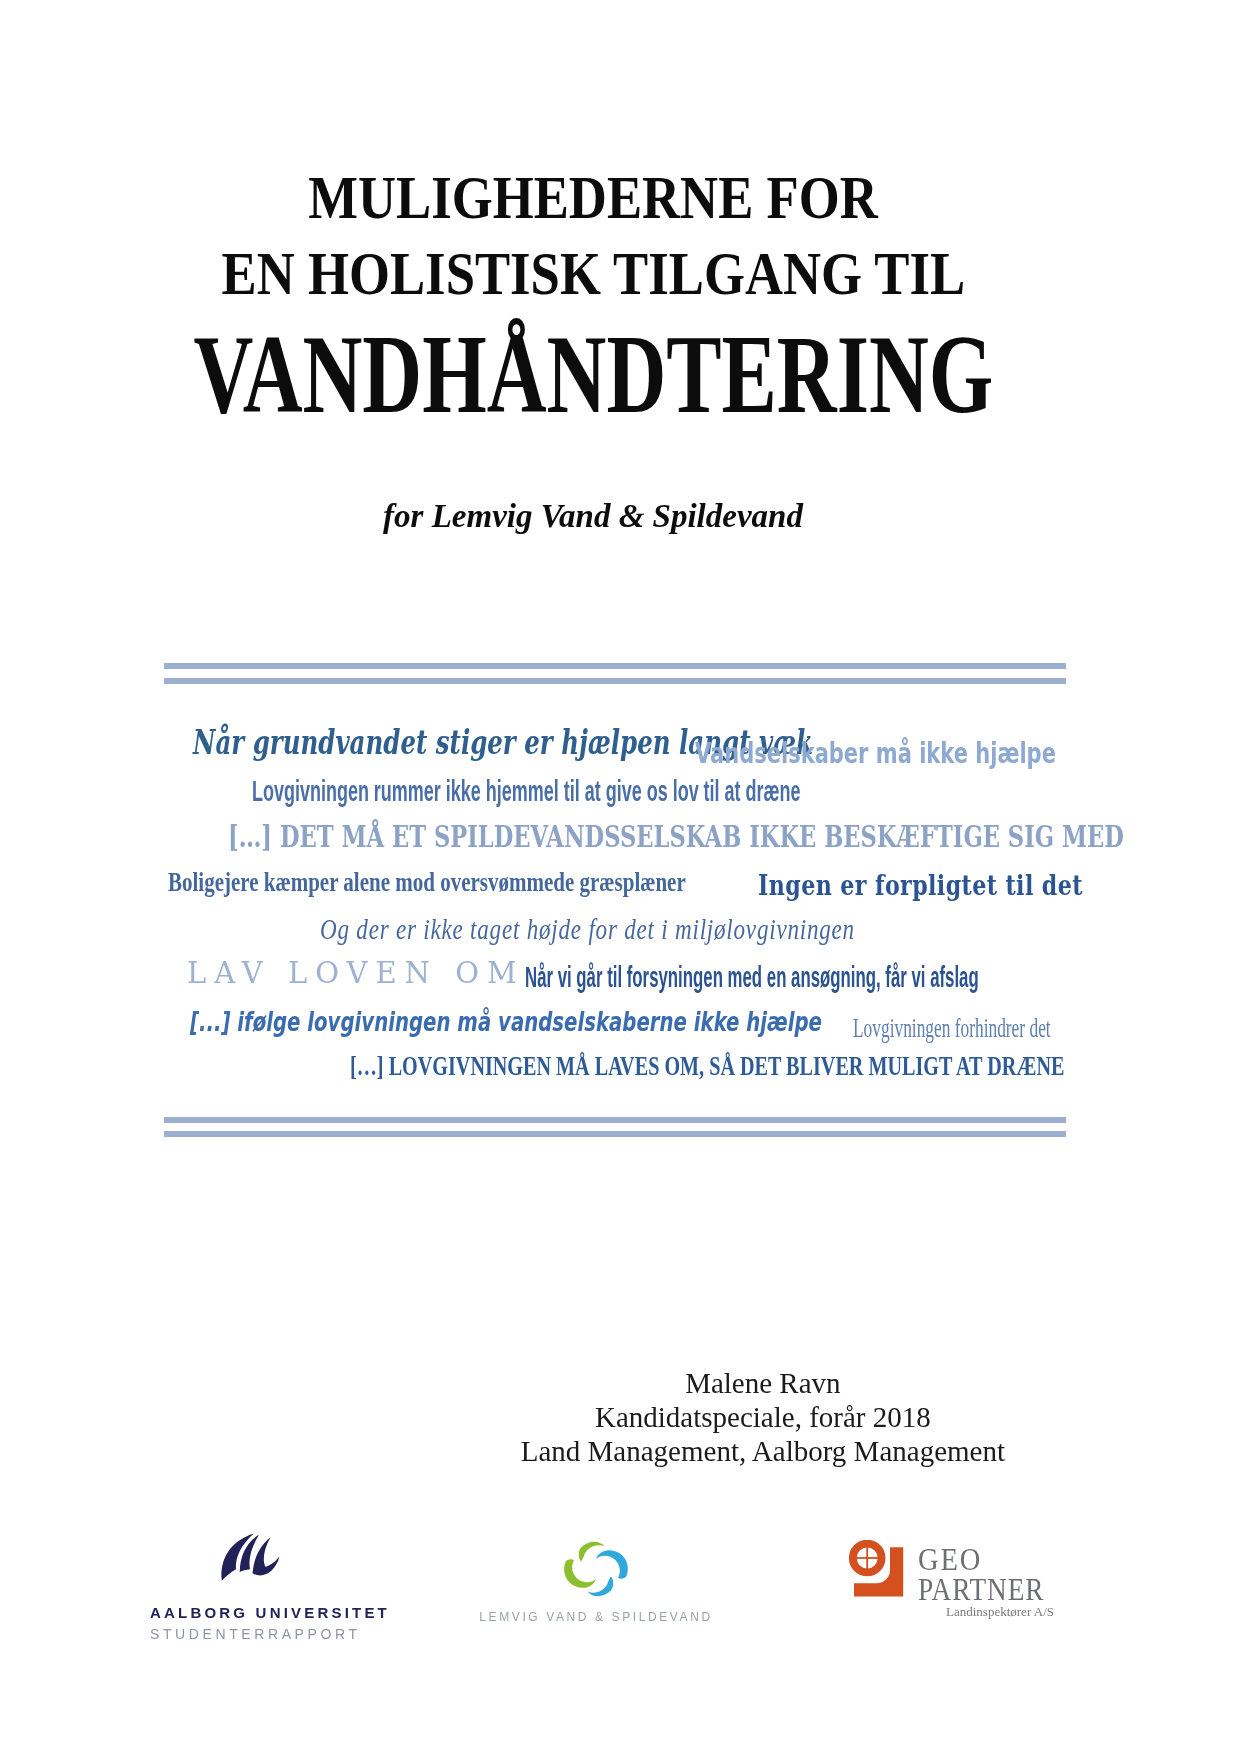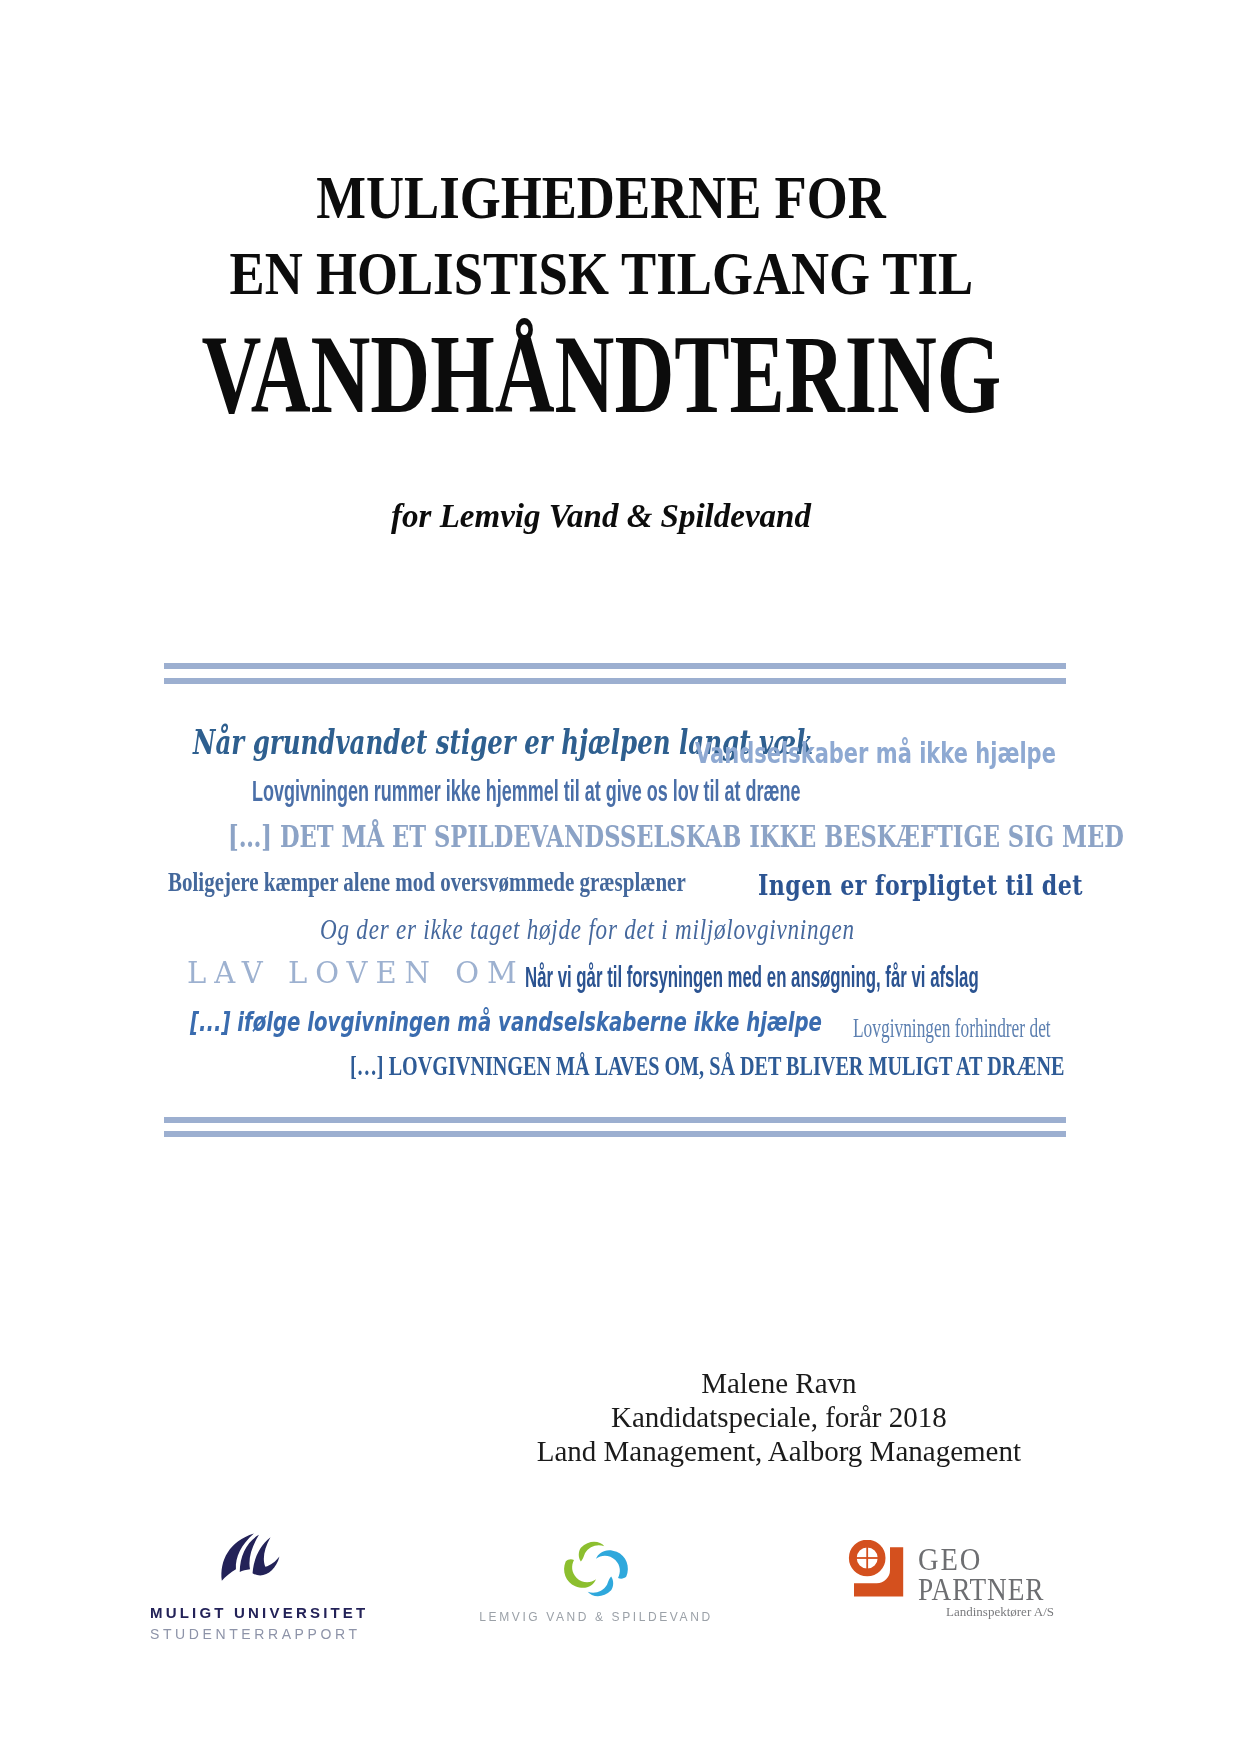--- a/index.html
+++ b/index.html
@@ -1,17 +1,17 @@
 <!DOCTYPE html>
 <html><head>
 <meta charset="utf-8">
 <style>
   html,body{margin:0;padding:0;background:#ffffff;}
   .page{position:relative;width:1186px;height:1754px;background:#ffffff;overflow:hidden;
-        font-family:"Liberation Serif",serif;padding-left:16px;}
+        font-family:"Liberation Serif",serif;}
 
   
   .title-line{position:absolute;left:0;width:100%;text-align:center;color:#0c0c0c;white-space:nowrap;}
   .title-line .tx{display:inline-block;transform-origin:center top;}
   .t1{top:162px;font-size:62px;font-weight:700;}
   .t1 .tx{transform:scaleX(.85);}
   .t2{top:238px;font-size:62px;font-weight:700;}
   .t2 .tx{transform:scaleX(.85);}
   .tmain{top:318px;font-size:112px;font-weight:700;line-height:1;}
   .tmain .tx{transform:scaleX(.74);}
@@ -101,21 +101,21 @@
     <div>Kandidatspeciale, forår 2018</div>
     <div>Land Management, Aalborg Management</div>
   </div>
 
   <div class="logo-aau">
     <svg width="64" height="58" viewBox="0 0 100 90">
       <path fill="#232258" d="M6,76 C2,44 18,14 56,2 C36,20 27,38 28,58 C20,63 11,70 6,76 Z"></path>
       <path fill="#232258" d="M34,62 C34,36 46,14 64,4 C52,24 47,42 50,58 C44,59 38,60 34,62 Z"></path>
       <path fill="#232258" d="M54,64 C56,40 66,20 82,8 C72,26 69,42 74,54 C82,52 90,46 96,38 C90,62 70,74 54,64 Z"></path>
     </svg>
-    <div class="aau-l1">MULIGT UNIVERSITET</div>
+    <div class="aau-l1">AALBORG UNIVERSITET</div>
     <div class="aau-l2">STUDENTERRAPPORT</div>
   </div>
 
   <div class="logo-lemvig">
     <svg width="84" height="62" viewBox="0 0 120 90">
 
       <path fill="#8cbf2f" d="M38,14 C50,2 66,4 72,12 C62,8 50,12 44,22 C42,28 40,32 38,34 C34,28 34,20 38,14 Z"></path>
 
       <path fill="#8cbf2f" d="M16,34 C10,48 16,64 30,70 C44,76 56,70 60,60 C52,66 40,66 32,58 C24,50 24,40 28,32 C24,30 19,31 16,34 Z"></path>
 

